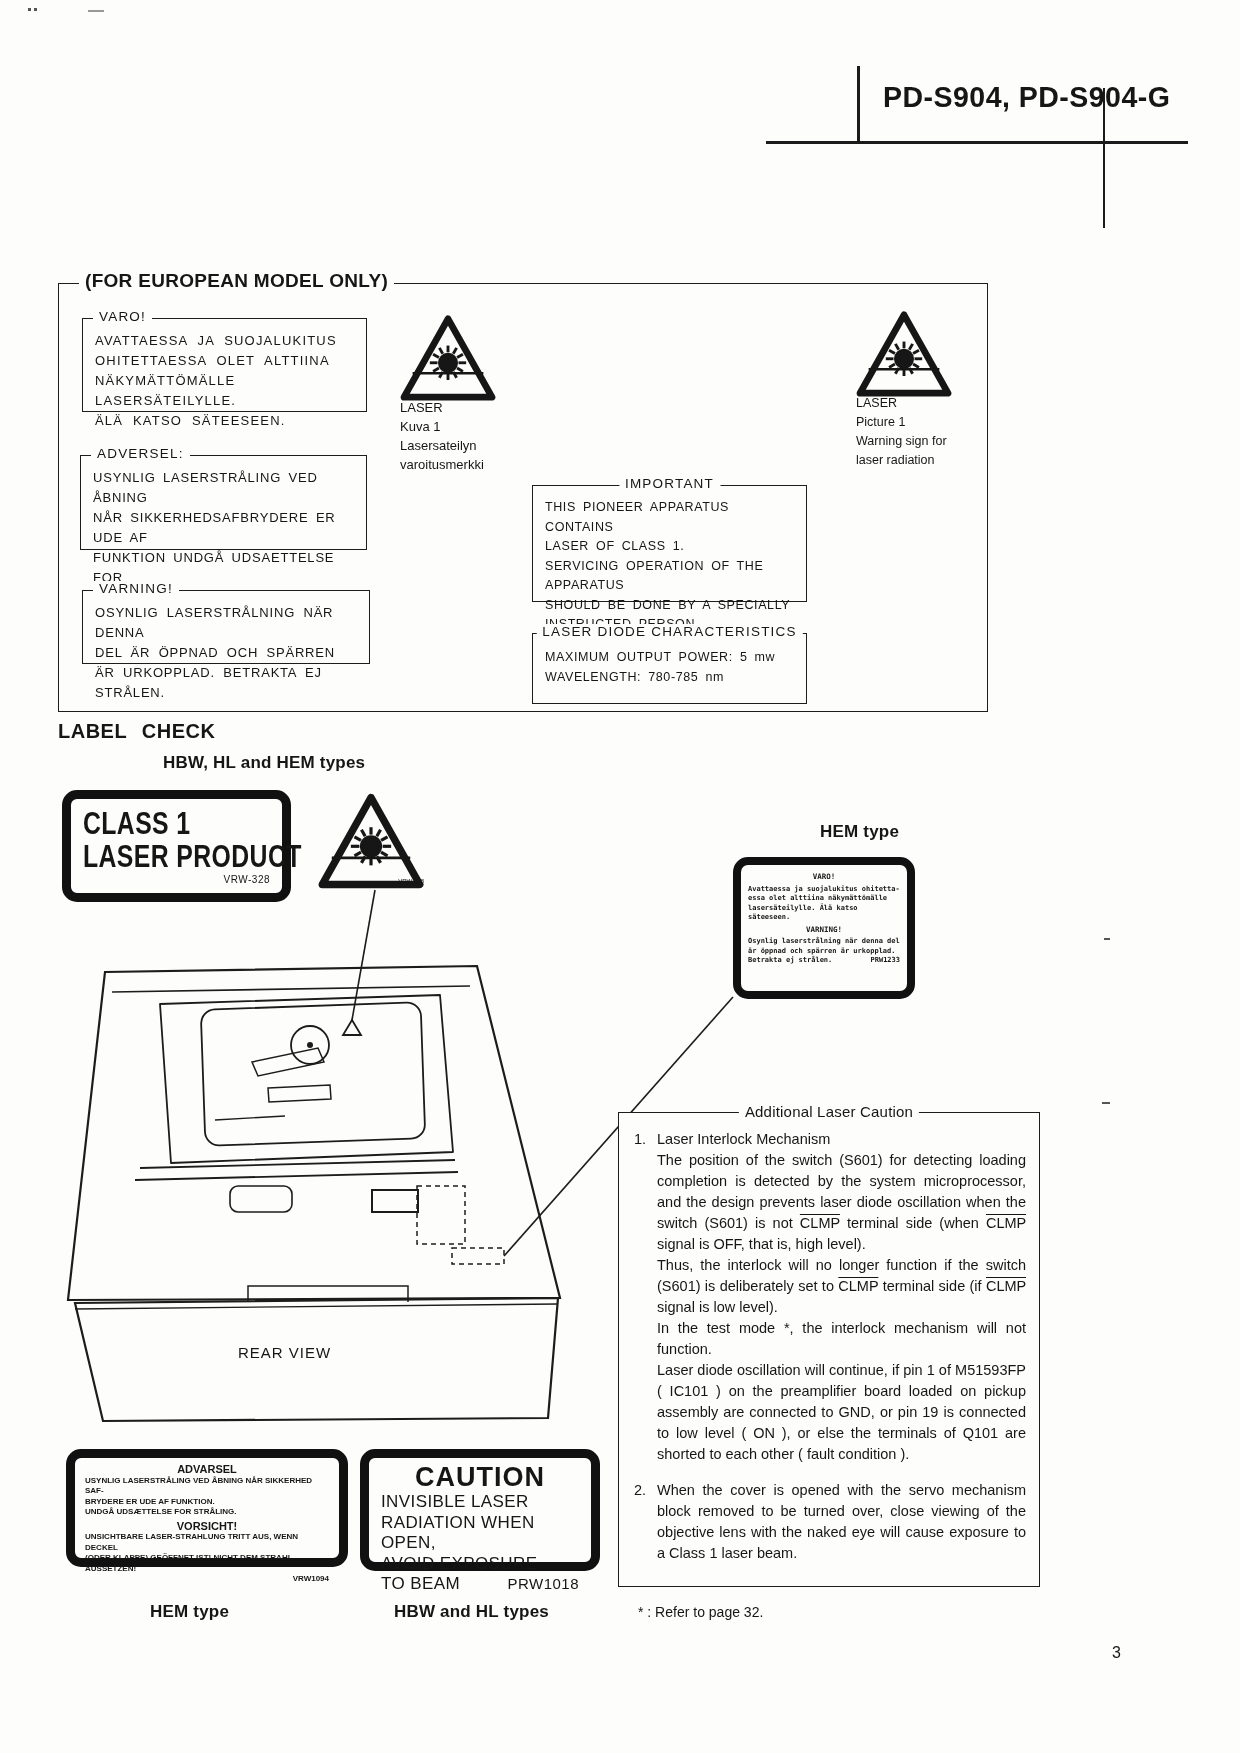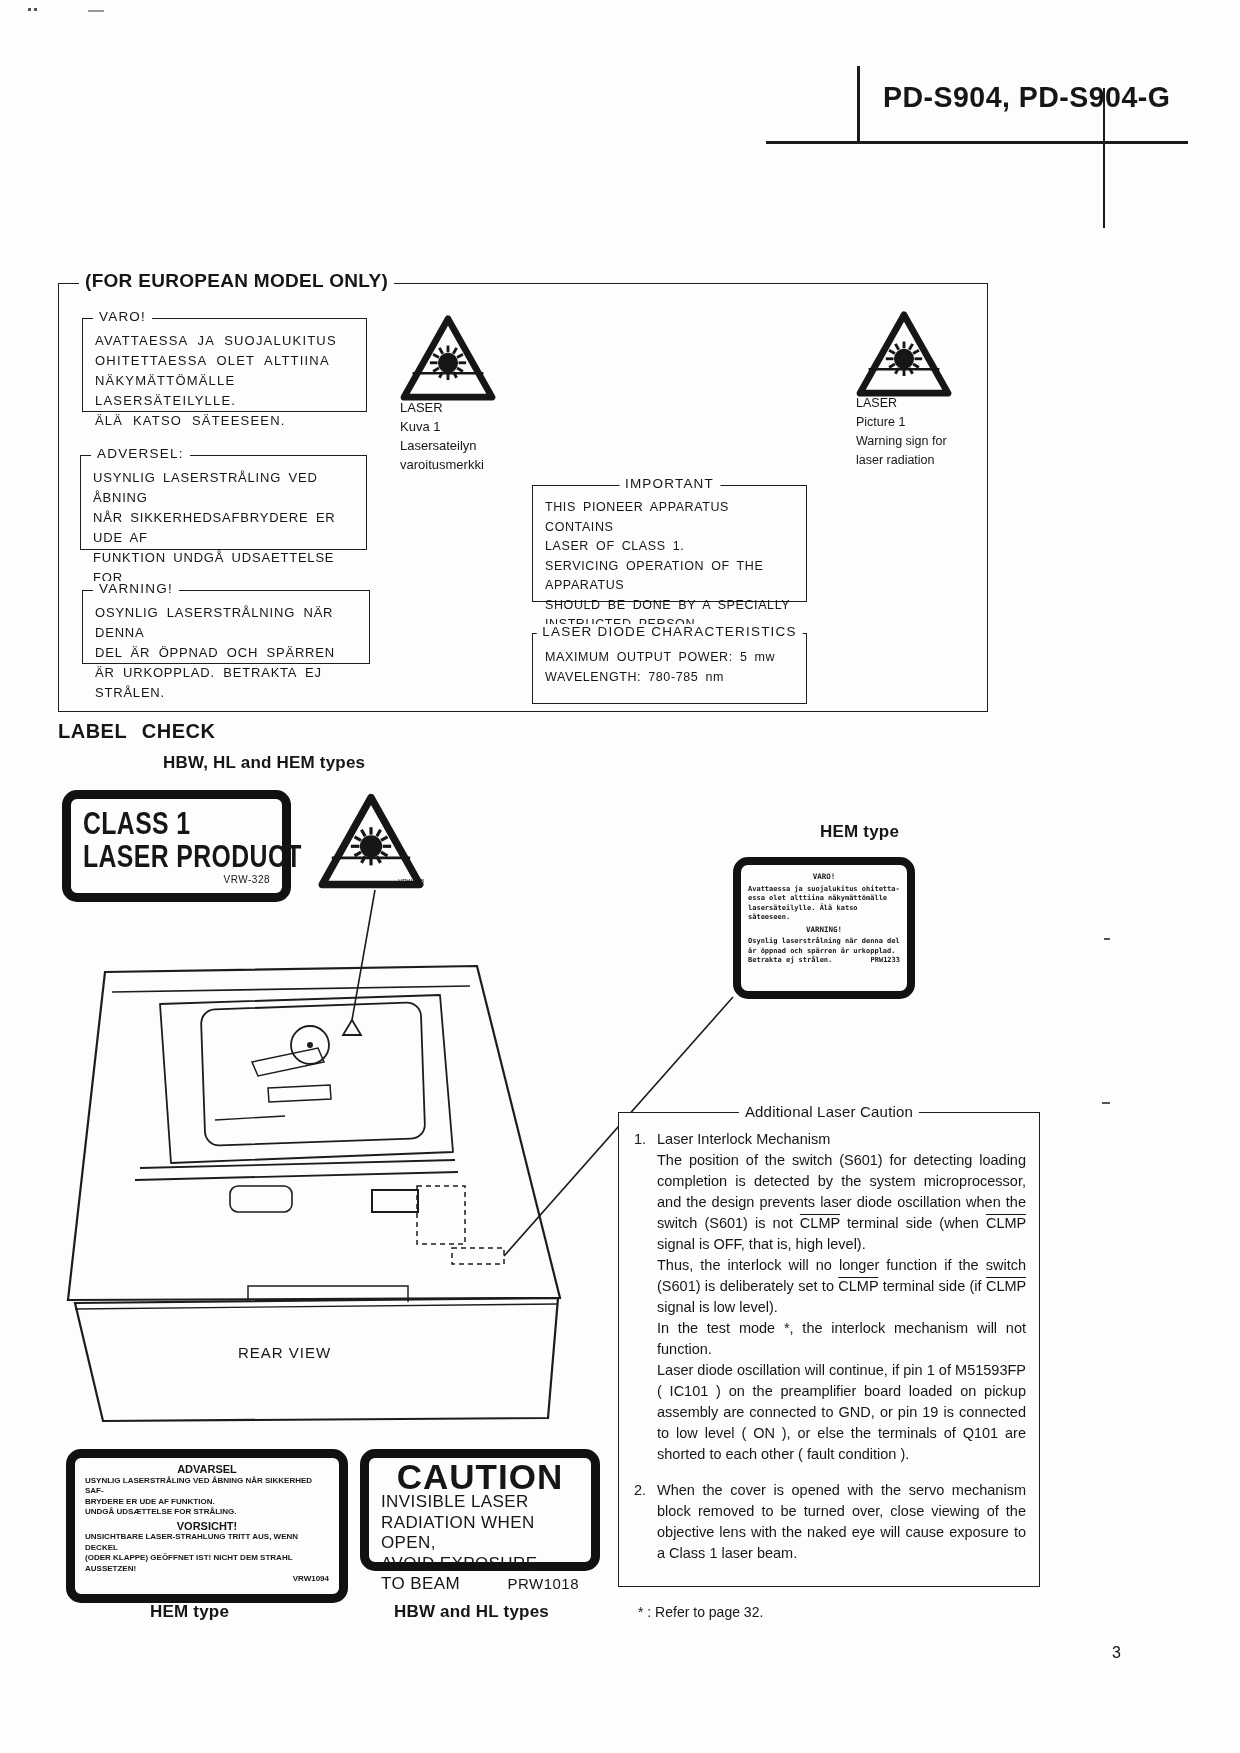--- a/index.html
+++ b/index.html
@@ -33,21 +33,21 @@
   .h-med{font-size:17px;font-weight:bold;letter-spacing:.2px;}
 
   
   .sticker{position:absolute;border:9px solid #111;border-radius:15px;background:#fdfdfb;box-sizing:border-box;}
   .classlab .big{font-size:31px;font-weight:bold;line-height:33px;transform:scaleX(.8);transform-origin:left;white-space:nowrap;letter-spacing:.5px;}
   .classlab .code{font-size:10px;text-align:right;margin-top:1px;letter-spacing:.5px;}
   .hemlab{font-family:"DejaVu Sans Mono",monospace;font-size:7px;font-weight:bold;line-height:9.5px;}
   .hemlab .ttl{text-align:center;font-size:7.5px;margin:2px 0 3px 0;}
   .advlab{font-size:8px;font-weight:bold;line-height:10.5px;letter-spacing:0;}
   .advlab .ttl{text-align:center;font-size:11px;margin:1px 0 1px 0;}
-  .cautlab .ttl{text-align:center;font-size:35px;font-weight:bold;letter-spacing:1px;line-height:30px;}
+  .cautlab .ttl{text-align:center;font-size:27px;font-weight:bold;letter-spacing:1px;line-height:30px;}
   .cautlab .ln{font-size:17px;line-height:20.5px;letter-spacing:.4px;}
   .rowflex{display:flex;justify-content:space-between;align-items:flex-end;}
   .codesm{font-size:15px;font-weight:normal;letter-spacing:.5px;}
 
   
   .alc{position:absolute;border:1.7px solid #1d1d1d;background:#fdfdfb;}
   .alc-body{padding:16px 13px 0 15px;font-size:14.5px;line-height:21px;}
   .alc-item{position:relative;padding-left:23px;}
   .alc-item .num{position:absolute;left:0;top:0;}
   .alc p{margin:0;text-align:justify;}
@@ -229,21 +229,21 @@
         <p>In the test mode *, the interlock mechanism will not function.</p>
         <p>Laser diode oscillation will continue, if pin 1 of M51593FP ( IC101 ) on the preamplifier board loaded on pickup assembly are connected to GND, or pin 19 is connected to low level ( ON ), or else the terminals of Q101 are shorted to each other ( fault condition ).</p>
       </div>
       <div class="alc-item" style="margin-top:15px">
         <span class="num">2.</span>
         <p>When the cover is opened with the servo mechanism block removed to be turned over, close viewing of the objective lens with the naked eye will cause exposure to a Class 1 laser beam.</p>
       </div>
     </div>
   </div>
 
-  <div class="sticker advlab" style="left:66px;top:1449px;width:282px;height:154px;padding:5px 10px 0 10px">
+  <div class="sticker advlab" style="left:66px;top:1449px;width:282px;height:118px;padding:5px 10px 0 10px">
     <div class="ttl">ADVARSEL</div>
     <div class="ml">USYNLIG LASERSTRÅLING VED ÅBNING NÅR SIKKERHED SAF-
 BRYDERE ER UDE AF FUNKTION.
 UNDGÅ UDSÆTTELSE FOR STRÅLING.</div>
     <div class="ttl" style="margin-top:3px">VORSICHT!</div>
     <div class="ml">UNSICHTBARE LASER-STRAHLUNG TRITT AUS, WENN DECKEL
 (ODER KLAPPE) GEÖFFNET IST! NICHT DEM STRAHL AUSSETZEN!</div>
     <div style="text-align:right">VRW1094</div>
   </div>
 

